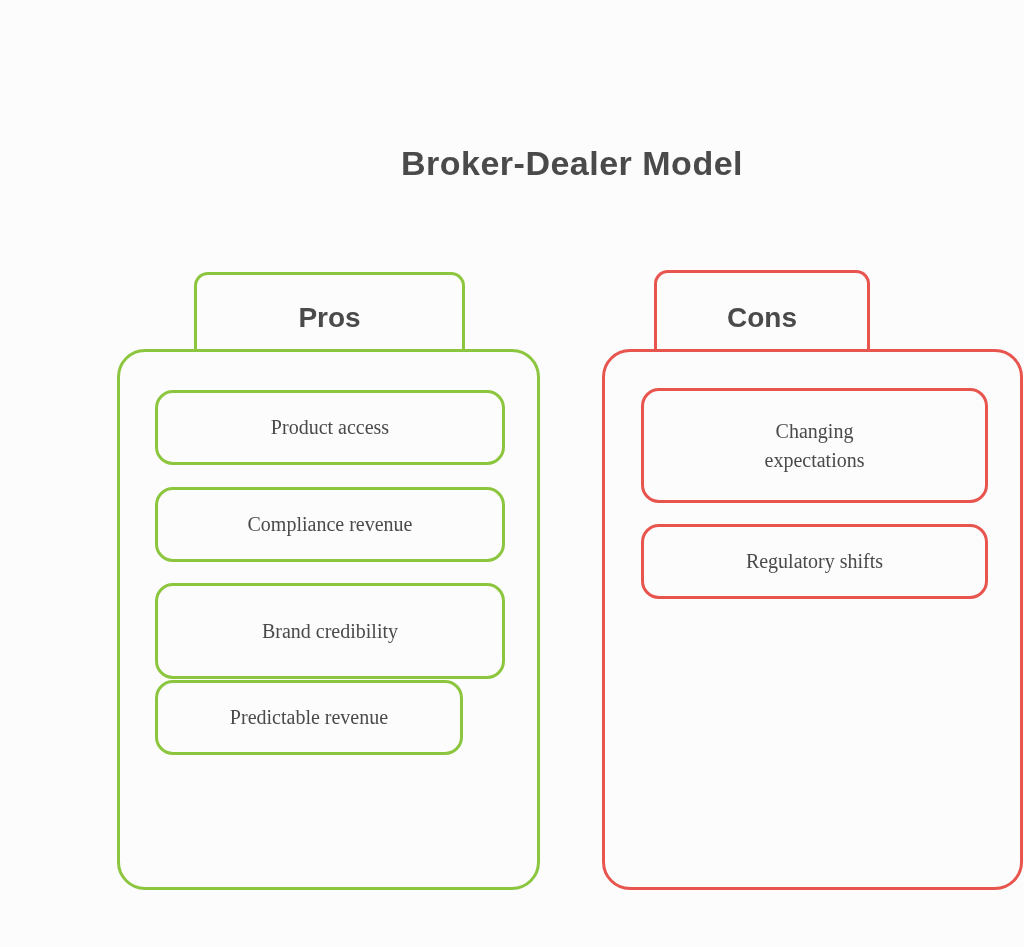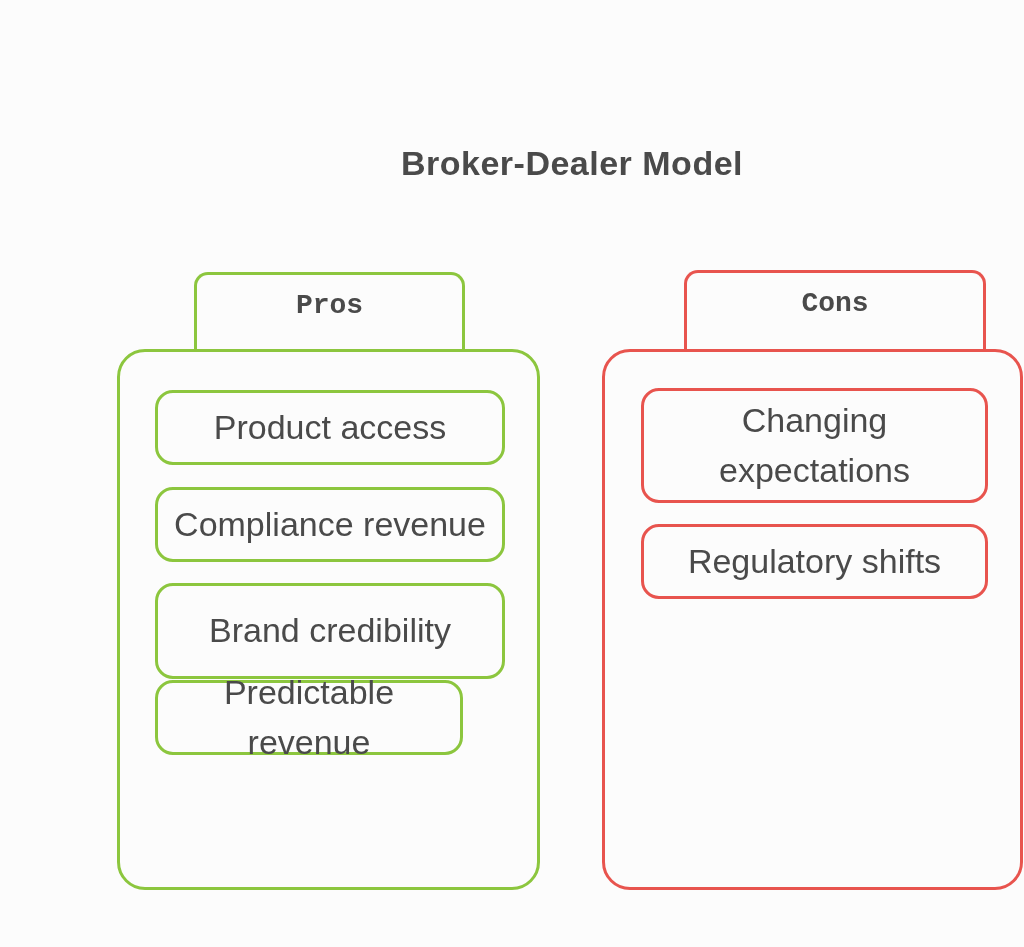--- a/index.html
+++ b/index.html
@@ -29,23 +29,22 @@
     color: var(--text-color);
   }
   .tab {
     position: absolute;
     background: transparent;
     border-style: solid;
     border-width: 3px;
     border-bottom: none;
     border-radius: 14px 14px 0 0;
     display: flex;
-    align-items: flex-start;
+    align-items: flex-end;
     justify-content: center;
-    font-family: Liberation Mono, monospace;
   }
   .tab-label {
     font-size: 28px;
     font-weight: bold;
     color: var(--text-color);
   }
   .container {
     position: absolute;
     border-style: solid;
     border-width: 3px;
@@ -56,25 +55,26 @@
     position: absolute;
     border-style: solid;
     border-width: 3px;
     border-radius: 18px;
     background: transparent;
     display: flex;
     align-items: center;
     justify-content: center;
   }
   .item-label {
-    font-size: 34px;
+    font-size: 20px;
     line-height: 1.45;
     color: var(--text-color);
     text-align: center;
     white-space: pre-line;
+    font-family: Liberation Serif, serif;
   }
   .pros-accent { border-color: var(--pros-color); }
   .cons-accent { border-color: var(--cons-color); }
 </style>
 </head>
 <body>
 
 <div class="canvas">
 
   <h1 class="diagram-title">Broker-Dealer Model</h1>
@@ -95,21 +95,21 @@
 
   <div class="item pros-accent" style="left:95px; top:523px; width:350px; height:96px;">
     <span class="item-label">Brand credibility</span>
   </div>
 
   <div class="item pros-accent" style="left:95px; top:620px; width:308px; height:75px;">
     <span class="item-label">Predictable revenue</span>
   </div>
 
 
-  <div class="tab cons-accent" style="left:624px; top:210px; width:302px; height:79px;">
+  <div class="tab cons-accent" style="left:594px; top:210px; width:216px; height:79px;">
     <span class="tab-label">Cons</span>
   </div>
 
   <div class="container cons-accent" style="left:542px; top:289px; width:421px; height:541px;"></div>
 
   <div class="item cons-accent" style="left:581px; top:328px; width:347px; height:115px;">
     <span class="item-label">Changing
 expectations</span>
   </div>
 

